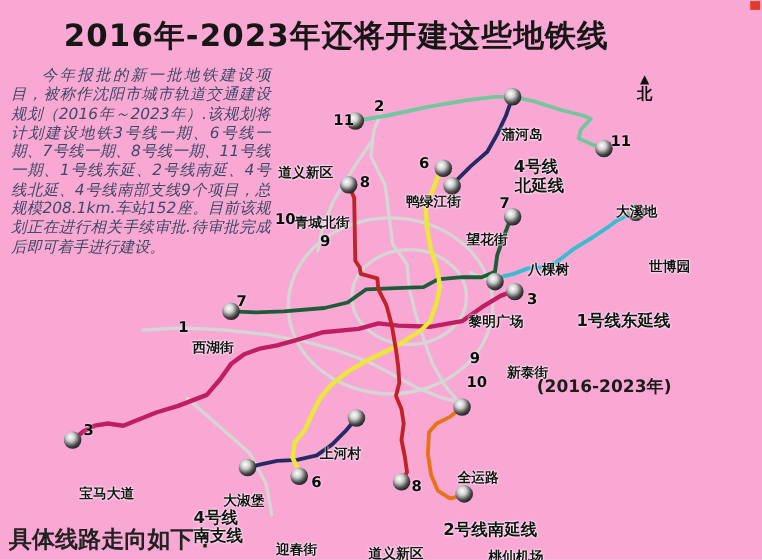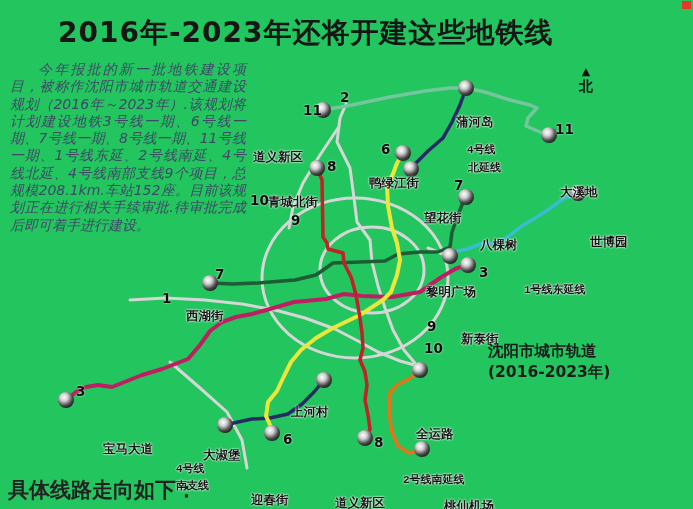--- a/index.html
+++ b/index.html
@@ -1,29 +1,29 @@
 <!DOCTYPE html>
 <html><head>
 <meta charset="utf-8">
 <style>
   html,body{margin:0;padding:0;background:#fff;}
-  #screen{position:relative;width:693px;height:509px;background:#22c55e;overflow:hidden;
+  #screen{position:relative;width:693px;height:509px;background:#f9a8d4;overflow:hidden;
           font-family:"DejaVu Sans","Liberation Sans",sans-serif;}
   .page-title{position:absolute;left:58px;top:14px;width:600px;font-size:28px;font-weight:bold;
               color:#161616;letter-spacing:1px;white-space:nowrap;}
   .intro{position:absolute;left:10px;top:61px;width:236px;font-size:14px;line-height:17.3px;
          color:#3d4a66;text-align:justify;text-indent:2em;font-weight:500;font-style:italic;}
   .footer-note{position:absolute;left:8px;top:476px;font-size:21px;font-weight:bold;color:#222;}
   .corner-mark{position:absolute;right:2px;top:1px;width:9px;height:8px;background:#e23a24;}
   #map-svg{position:absolute;left:0;top:0;}
   .lbl{position:absolute;font-weight:bold;font-size:12.5px;color:#141414;white-space:nowrap;
        text-shadow:0 0 2px #fff,0 0 2px #fff;margin-top:48px;}
   .num{position:absolute;font-weight:bold;font-size:13.5px;color:#0a0a0a;white-space:nowrap;
        text-shadow:0 0 2px #fff;}
-  .ext-lbl{font-size:11px;font-family:Liberation Mono, monospace;}
+  .ext-lbl{font-size:15px;}
   .plan-note{position:absolute;left:488px;top:341px;font-size:15.5px;font-weight:bold;color:#1c1c1c;
              line-height:21px;white-space:nowrap;}
   .compass{position:absolute;left:574px;top:66px;width:24px;text-align:center;color:#111;}
   .compass .arrow{font-size:11px;line-height:12px;}
   .compass .north{font-size:14px;font-weight:bold;line-height:16px;}
 </style>
 </head>
 <body>
 
 <div id="screen">
@@ -97,24 +97,24 @@
   <div class="num" style="left:381px;top:141px">6</div>
   <div class="lbl" style="left:424px;top:162px">望花街</div>
   <div class="lbl" style="left:268px;top:146px">青城北街</div>
   <div class="num" style="left:327px;top:158px">8</div>
   <div class="num" style="left:454px;top:177px">7</div>
   <div class="lbl" style="left:480px;top:189px">八棵树</div>
   <div class="lbl" style="left:590px;top:186px">世博园</div>
   <div class="lbl" style="left:426px;top:236px">黎明广场</div>
   <div class="num" style="left:479px;top:264px">3</div>
   <div class="lbl" style="left:461px;top:283px">新泰街</div>
-  <div class="lbl" style="left:186px;top:260px">西湖街</div>
+  <div class="lbl" style="left:175px;top:260px">西湖街</div>
   <div class="num" style="left:215px;top:266px">7</div>
   <div class="num" style="left:76px;top:383px">3</div>
-  <div class="lbl" style="left:103px;top:393px">宝马大道</div>
+  <div class="lbl" style="left:72px;top:393px">宝马大道</div>
   <div class="lbl" style="left:291px;top:356px">上河村</div>
   <div class="lbl" style="left:203px;top:399px">大淑堡</div>
   <div class="lbl" style="left:251px;top:444px">迎春街</div>
   <div class="num" style="left:283px;top:431px">6</div>
   <div class="lbl" style="left:335px;top:447px">道义新区</div>
   <div class="num" style="left:374px;top:434px">8</div>
   <div class="lbl" style="left:416px;top:378px">全运路</div>
   <div class="lbl" style="left:444px;top:450px">桃仙机场</div>
 
   <div class="num" style="left:340px;top:89px">2</div>
@@ -130,19 +130,18 @@
   <div class="lbl ext-lbl" style="left:176px;top:413px">4号线</div>
   <div class="lbl ext-lbl" style="left:176px;top:430px">南支线</div>
   <div class="lbl ext-lbl" style="left:403px;top:424px">2号线南延线</div>
 
   <div class="compass">
     <div class="arrow">▲</div>
     <div class="north">北</div>
   </div>
 
   <div class="plan-note">
-    <div>沈阳市城市轨道</div>
     <div>(2016-2023年)</div>
   </div>
 
   <div class="footer-note">具体线路走向如下：</div>
 
 </div>
 
 </body></html>

